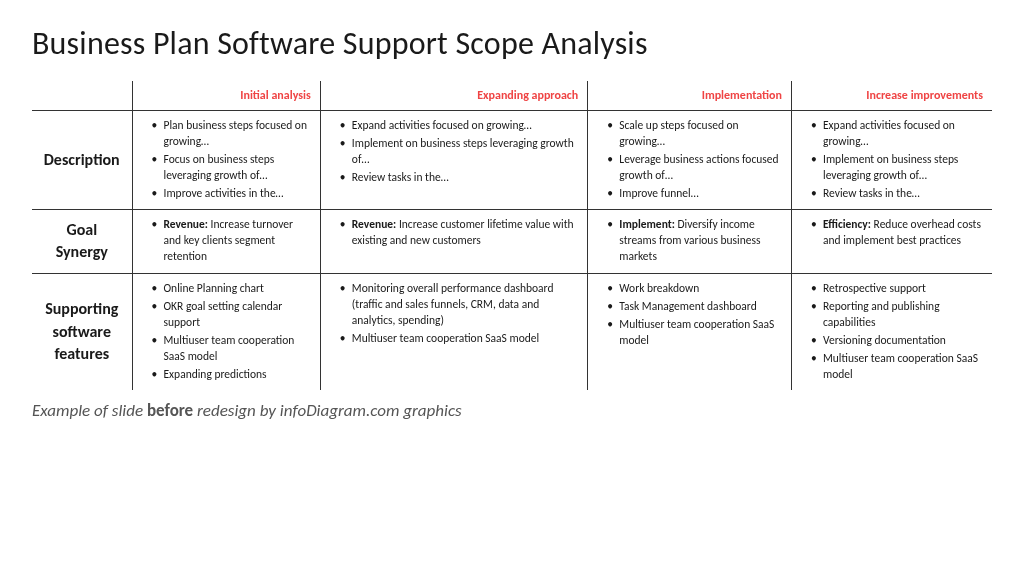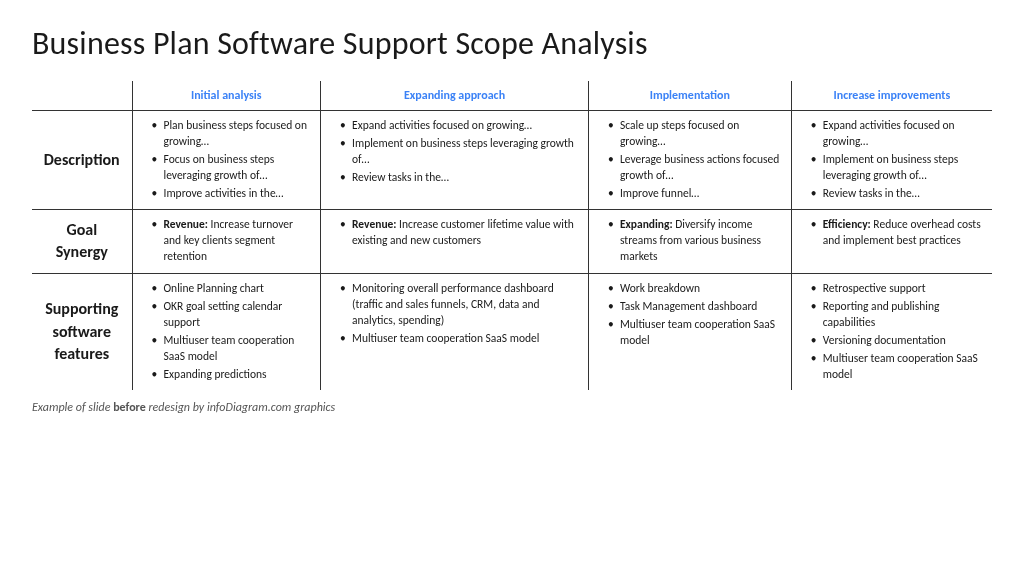--- a/index.html
+++ b/index.html
@@ -54,23 +54,23 @@
     table tr th:last-child {
       border-right: none;
     }
     table tr:last-child td {
       border-bottom: none;
     }
 
     th {
       font-weight: 700;
       font-size: 12px;
-      text-align: center;
+      text-align: right;
       background: #ffffff;
-      color: #3b82f6;
+      color: #ef4444;
     }
 
     td.row-header {
       font-weight: 700;
       font-size: 16px;
       text-align: center;
       vertical-align: middle;
       color: #1a1a1a;
       width: 100px;
     }
@@ -98,21 +98,21 @@
       left: 0;
       top: 0;
     }
 
     .bold-label {
       font-weight: 700;
     }
 
     .footer-note {
       margin-top: 10px;
-      font-size: 12px;
+      font-size: 17px;
       color: #555;
       font-style: italic;
     }
 
     .footer-note strong {
       font-weight: 700;
       font-style: normal;
     }
 
     
@@ -183,21 +183,21 @@
             <li><span class="bold-label">Revenue:</span> Increase turnover and key clients segment retention</li>
           </ul>
         </td>
         <td class="content-cell">
           <ul class="cell-list">
             <li><span class="bold-label">Revenue:</span> Increase customer lifetime value with existing and new customers</li>
           </ul>
         </td>
         <td class="content-cell">
           <ul class="cell-list">
-            <li><span class="bold-label">Expanding:</span> Diversify income streams from various business markets</li>
+            <li><span class="bold-label">Implement:</span> Diversify income streams from various business markets</li>
           </ul>
         </td>
         <td class="content-cell">
           <ul class="cell-list">
             <li><span class="bold-label">Efficiency:</span> Reduce overhead costs and implement best practices</li>
           </ul>
         </td>
       </tr>
 
       <tr>

